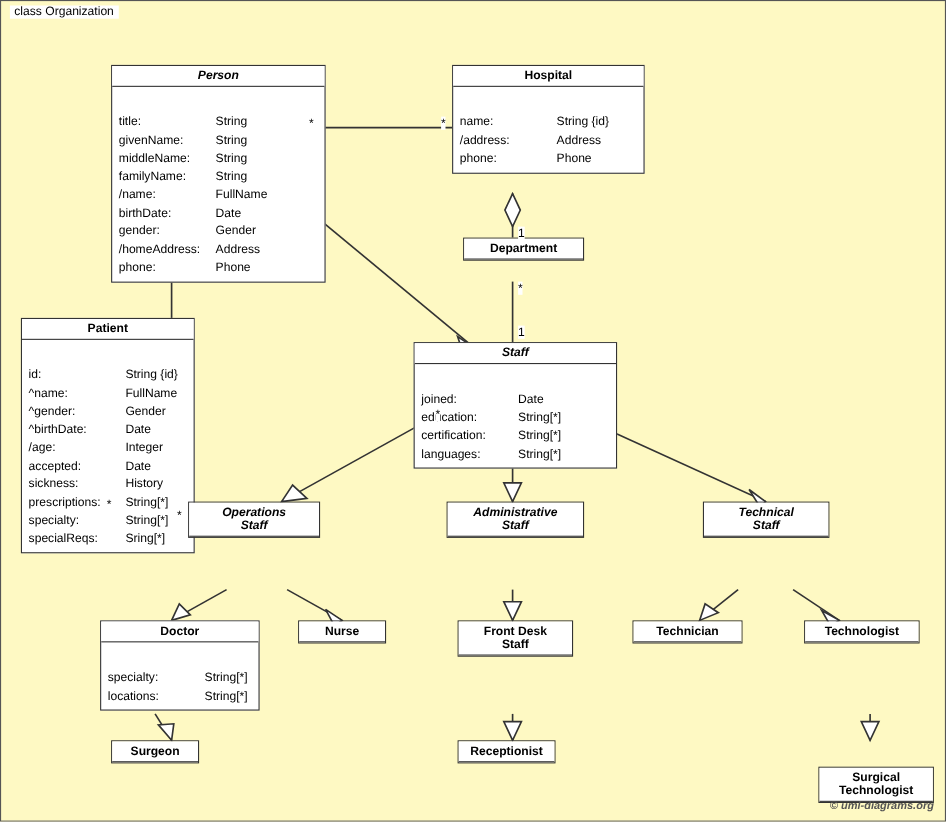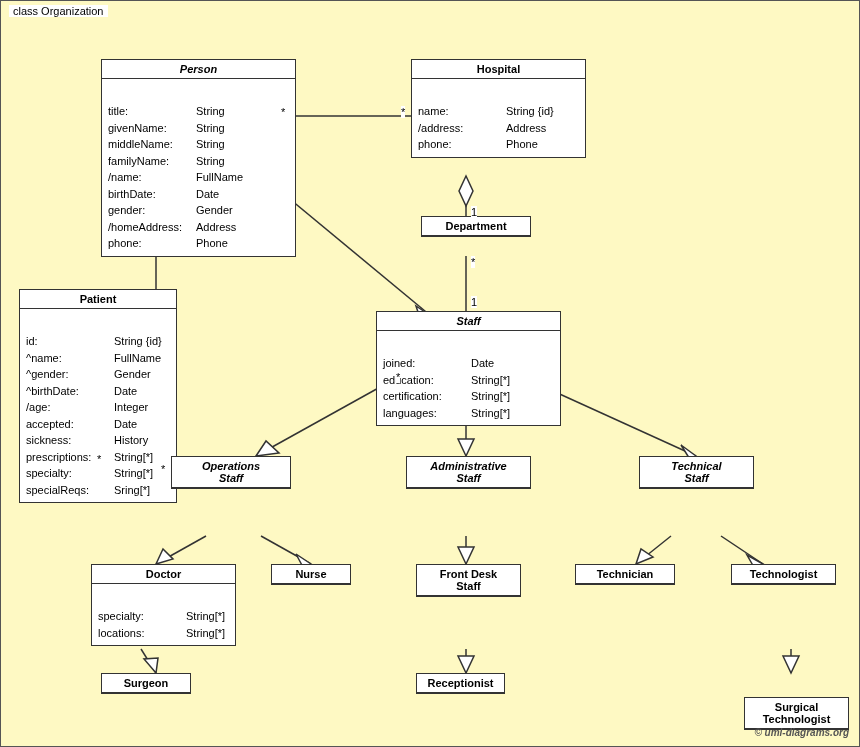--- a/index.html
+++ b/index.html
@@ -314,21 +314,21 @@
   </div>
 
   <div class="uml-box" style="left:574px; top:563px; width:100px;">
     <div class="title normal">Technician</div>
   </div>
 
   <div class="uml-box" style="left:730px; top:563px; width:105px;">
     <div class="title normal">Technologist</div>
   </div>
 
-  <div class="uml-box" style="left:100px; top:672px; width:90px;">
+  <div class="uml-box" style="left:100px; top:672px; width:80px;">
     <div class="title normal">Surgeon</div>
   </div>
 
   <div class="uml-box" style="left:415px; top:672px; width:89px;">
     <div class="title normal">Receptionist</div>
   </div>
 
   <div class="uml-box" style="left:743px; top:696px; width:105px; text-align:center;">
     <div class="title normal">Surgical<br>Technologist</div>
   </div>

